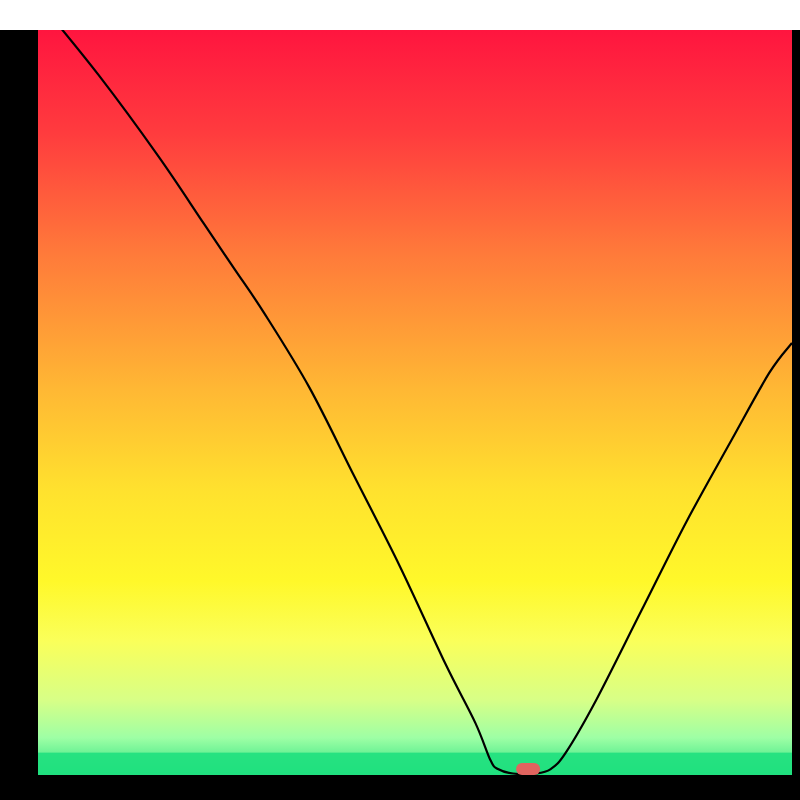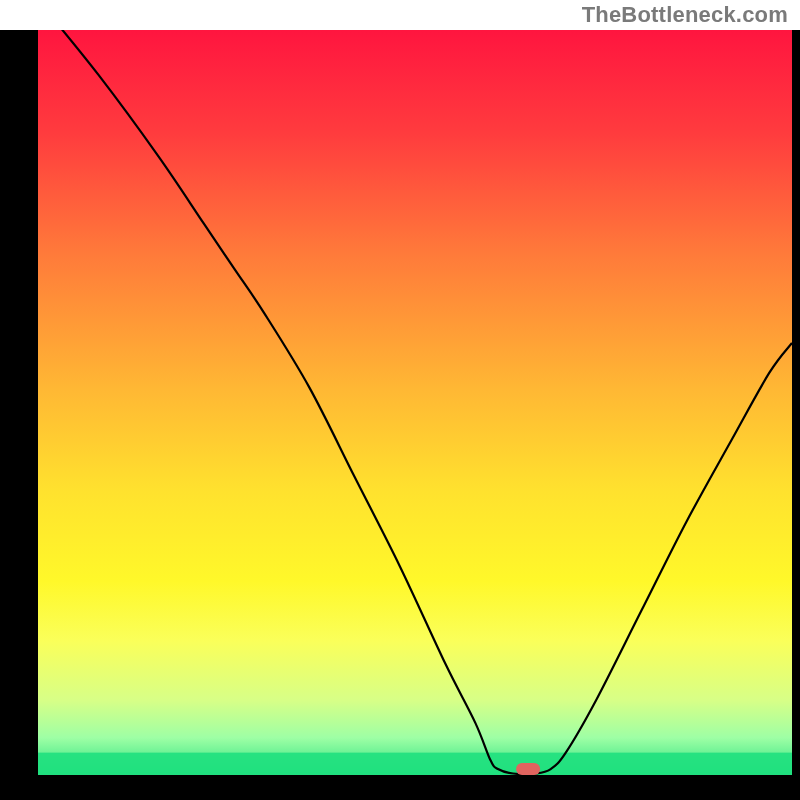--- a/index.html
+++ b/index.html
@@ -3,21 +3,20 @@
 <meta charset="utf-8">
 <style>
 html,body{margin:0;padding:0;width:800px;height:800px;overflow:hidden;background:#fff;font-family:Arial,Helvetica,sans-serif}
 #wrap{position:relative;width:800px;height:800px}
 #watermark{position:absolute;top:2px;right:12px;font-size:22px;font-weight:600;color:#7a7a7a;letter-spacing:.2px}
 svg{display:block}
 </style>
 </head>
 <body>
 <div id="wrap">
-  <div id="watermark">TheBottleneck.com</div>
   <svg id="chart" width="800" height="800">
       <defs>
         <linearGradient id="bg" x1="0" y1="0" x2="0" y2="1">
           <stop offset="0%" stop-color="#ff153f"></stop>
           <stop offset="14.000000000000002%" stop-color="#ff3c3e"></stop>
           <stop offset="30%" stop-color="#ff7a3a"></stop>
           <stop offset="48%" stop-color="#ffb734"></stop>
           <stop offset="62%" stop-color="#ffe22e"></stop>
           <stop offset="74%" stop-color="#fff82a"></stop>
           <stop offset="82%" stop-color="#faff5a"></stop>

